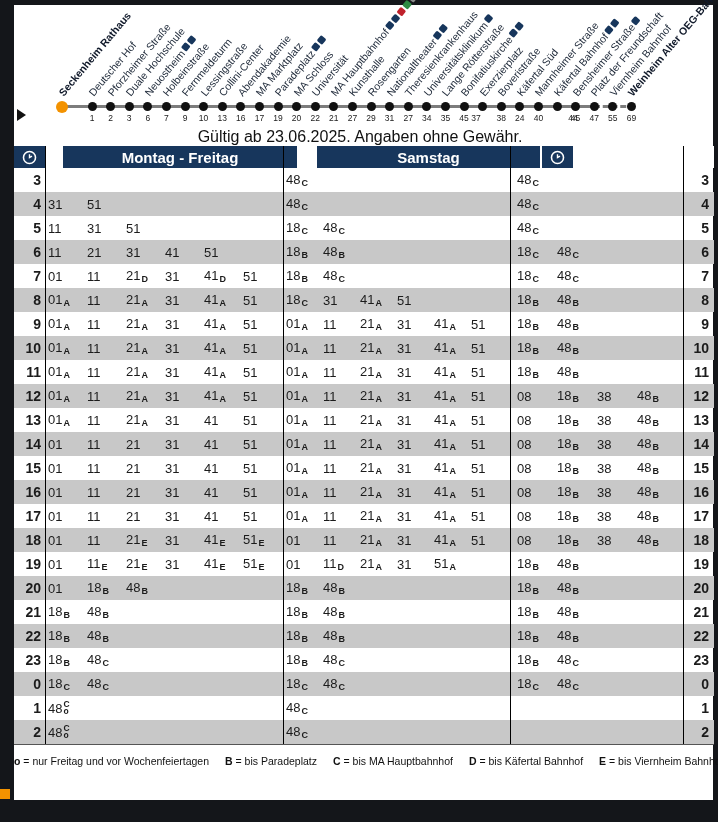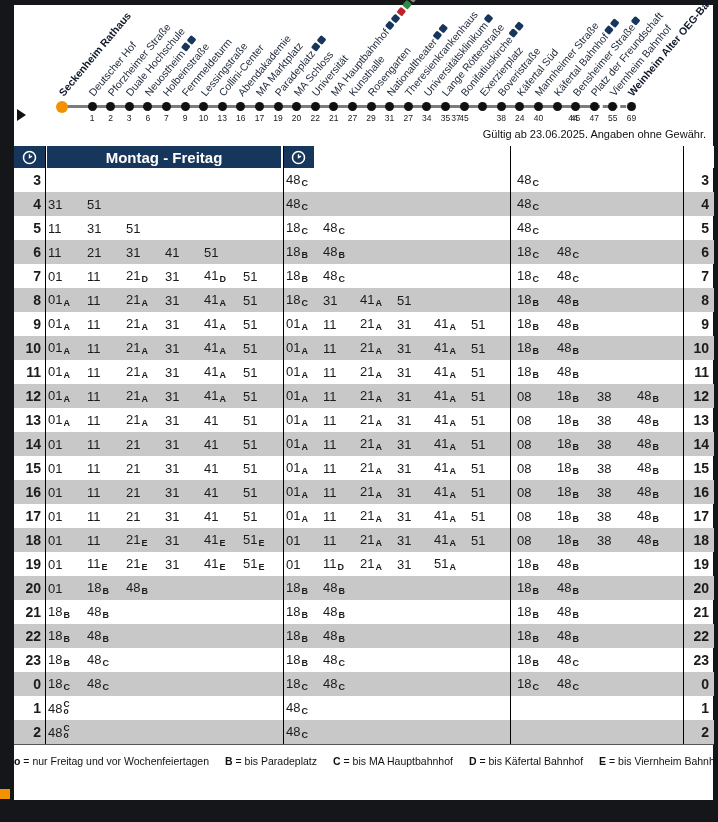--- a/index.html
+++ b/index.html
@@ -22,30 +22,30 @@
   .dot{position:absolute;width:9px;height:9px;border-radius:50%;background:#111;top:96px;z-index:2;}
   .dot-start{width:12px;height:12px;top:95px;background:#F39200;}
   .st-num{position:absolute;top:107px;width:22px;text-align:center;font-size:8.5px;color:#222;}
   .st-label{position:absolute;bottom:22px;white-space:nowrap;font-size:10.5px;color:#1d2838;
             transform:rotate(-50deg);transform-origin:0 100%;padding-left:5px;}
   .st-label.b{font-weight:bold;color:#10192a;}
   .ic{display:inline-block;width:7px;height:7px;border-radius:1.5px;margin-left:2px;vertical-align:1px;}
   .start-marker{position:absolute;left:3px;top:103px;width:0;height:0;
                 border-left:9px solid #111;border-top:6px solid transparent;border-bottom:6px solid transparent;}
 
-  .validity{text-align:right;font-size:11px;color:#111;margin:4px 8px 4px 0;height:14px;}
+  .validity{text-align:center;font-size:16px;color:#111;margin:4px 8px 4px 0;height:14px;}
 
   
   .tbl{position:relative;width:700px;border-bottom:1px solid #555;}
   .vline{position:absolute;top:0;width:1px;background:#000;z-index:4;}
   .thead{height:22px;display:flex;background:#fff;}
   .hcell{background:#17365c;color:#fff;font-weight:bold;font-size:15px;
          display:flex;align-items:center;justify-content:center;}
   .hc-clock{width:31px;}
-  .hh-mf{width:234px;margin:0 2px;}
+  .hh-mf{width:234px;margin:0 18px;}
   .hh-sa{width:223px;margin:0 2px;}
   .hh-su{width:169px;margin:0 2px;}
   .tbody .row{height:24px;display:flex;}
   .tbody .row:nth-child(even){background:#c8c8c8;}
   .hl,.hr2{width:31px;text-align:right;font-weight:bold;font-size:14px;
            display:flex;align-items:center;justify-content:flex-end;box-sizing:border-box;}
   .hl{padding-right:4px;}
   .hr2{padding-right:5px;}
   .sec{box-sizing:border-box;display:flex;align-items:center;padding-left:3px;}
   .sec-mf{width:238px;}
@@ -141,21 +141,21 @@
         <div class="dot" style="left: 408.3px;"></div>
         <div class="st-num" style="left: 401.8px;">34</div>
         <div class="st-label" style="left: 412.8px;"><span>Universitätsklinikum</span><i class="ic" style="background: rgb(23, 54, 92);"></i></div>
         <div class="dot" style="left: 426.9px;"></div>
         <div class="st-num" style="left: 420.4px;">35</div>
         <div class="st-label" style="left: 431.4px;"><span>Lange Rötterstraße</span></div>
         <div class="dot" style="left: 445.5px;"></div>
         <div class="st-num" style="left: 439px;">45</div>
         <div class="st-label" style="left: 450px;"><span>Bonifatiuskirche</span><i class="ic" style="background: rgb(23, 54, 92);"></i><i class="ic" style="background: rgb(23, 54, 92);"></i></div>
         <div class="dot" style="left: 464.1px;"></div>
-        <div class="st-num" style="left: 431px;">37</div>
+        <div class="st-num" style="left: 451px;">37</div>
         <div class="st-label" style="left: 468.6px;"><span>Exerzierplatz</span></div>
         <div class="dot" style="left: 482.7px;"></div>
         <div class="st-num" style="left: 476.2px;">38</div>
         <div class="st-label" style="left: 487.2px;"><span>Boveristraße</span></div>
         <div class="dot" style="left: 501.3px;"></div>
         <div class="st-num" style="left: 494.8px;">24</div>
         <div class="st-label" style="left: 505.8px;"><span>Käfertal Süd</span></div>
         <div class="dot" style="left: 519.9px;"></div>
         <div class="st-num" style="left: 513.4px;">40</div>
         <div class="st-label" style="left: 524.4px;"><span>Mannheimer Straße</span></div>
@@ -180,20 +180,21 @@
 
     <div class="tbl">
       <div class="thead">
         <div class="hcell hc-clock">
           <svg width="17" height="17" viewBox="0 0 24 24">
               <circle cx="12" cy="12" r="8.5" fill="none" stroke="#fff" stroke-width="2.2"></circle>
               <path d="M12 7.5 V12 L15.5 10" fill="none" stroke="#fff" stroke-width="2"></path>
             </svg>
         </div>
         <div class="hcell hh-mf">Montag - Freitag</div>
+        <div class="hcell hh-sa">Samstag</div>
         <div class="hcell hc-clock">
           <svg width="17" height="17" viewBox="0 0 24 24">
               <circle cx="12" cy="12" r="8.5" fill="none" stroke="#fff" stroke-width="2.2"></circle>
               <path d="M12 7.5 V12 L15.5 10" fill="none" stroke="#fff" stroke-width="2"></path>
             </svg>
         </div>
       </div>
       <div class="tbody">
           <div class="row">
             <div class="hl">3</div>

